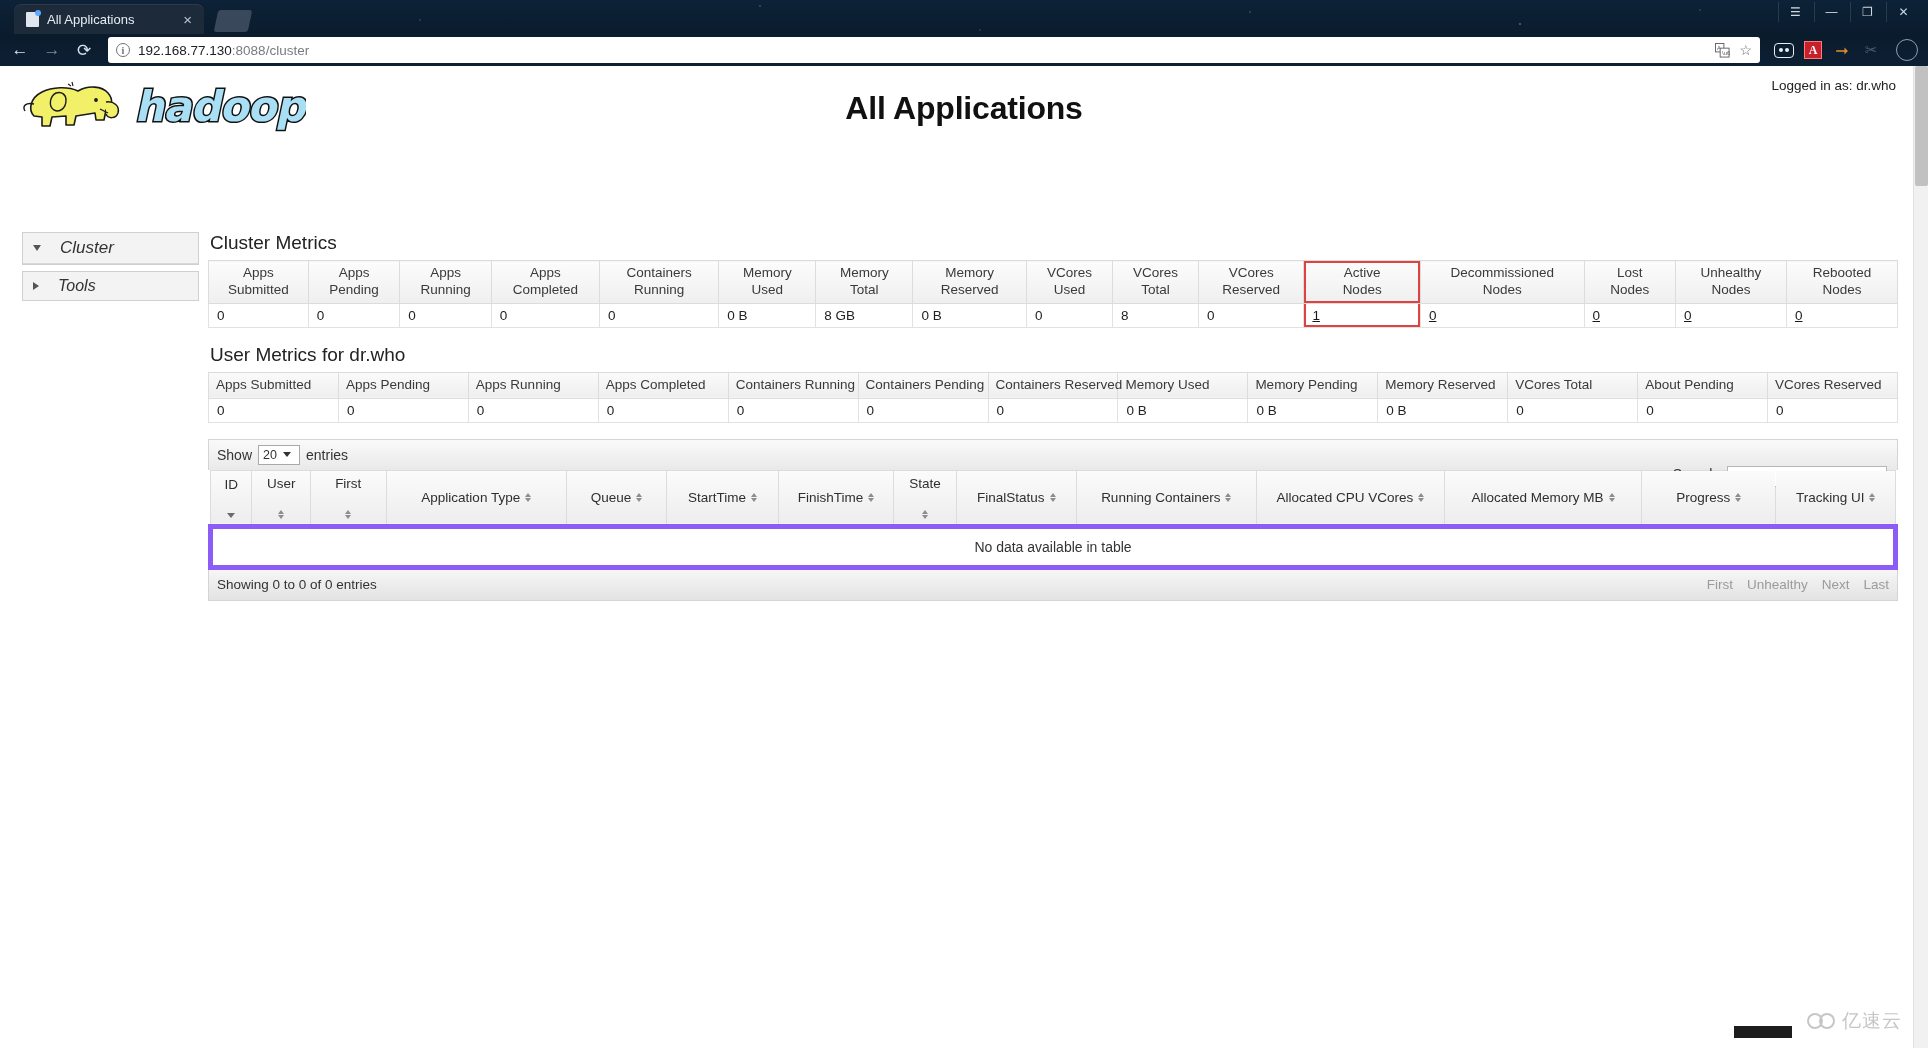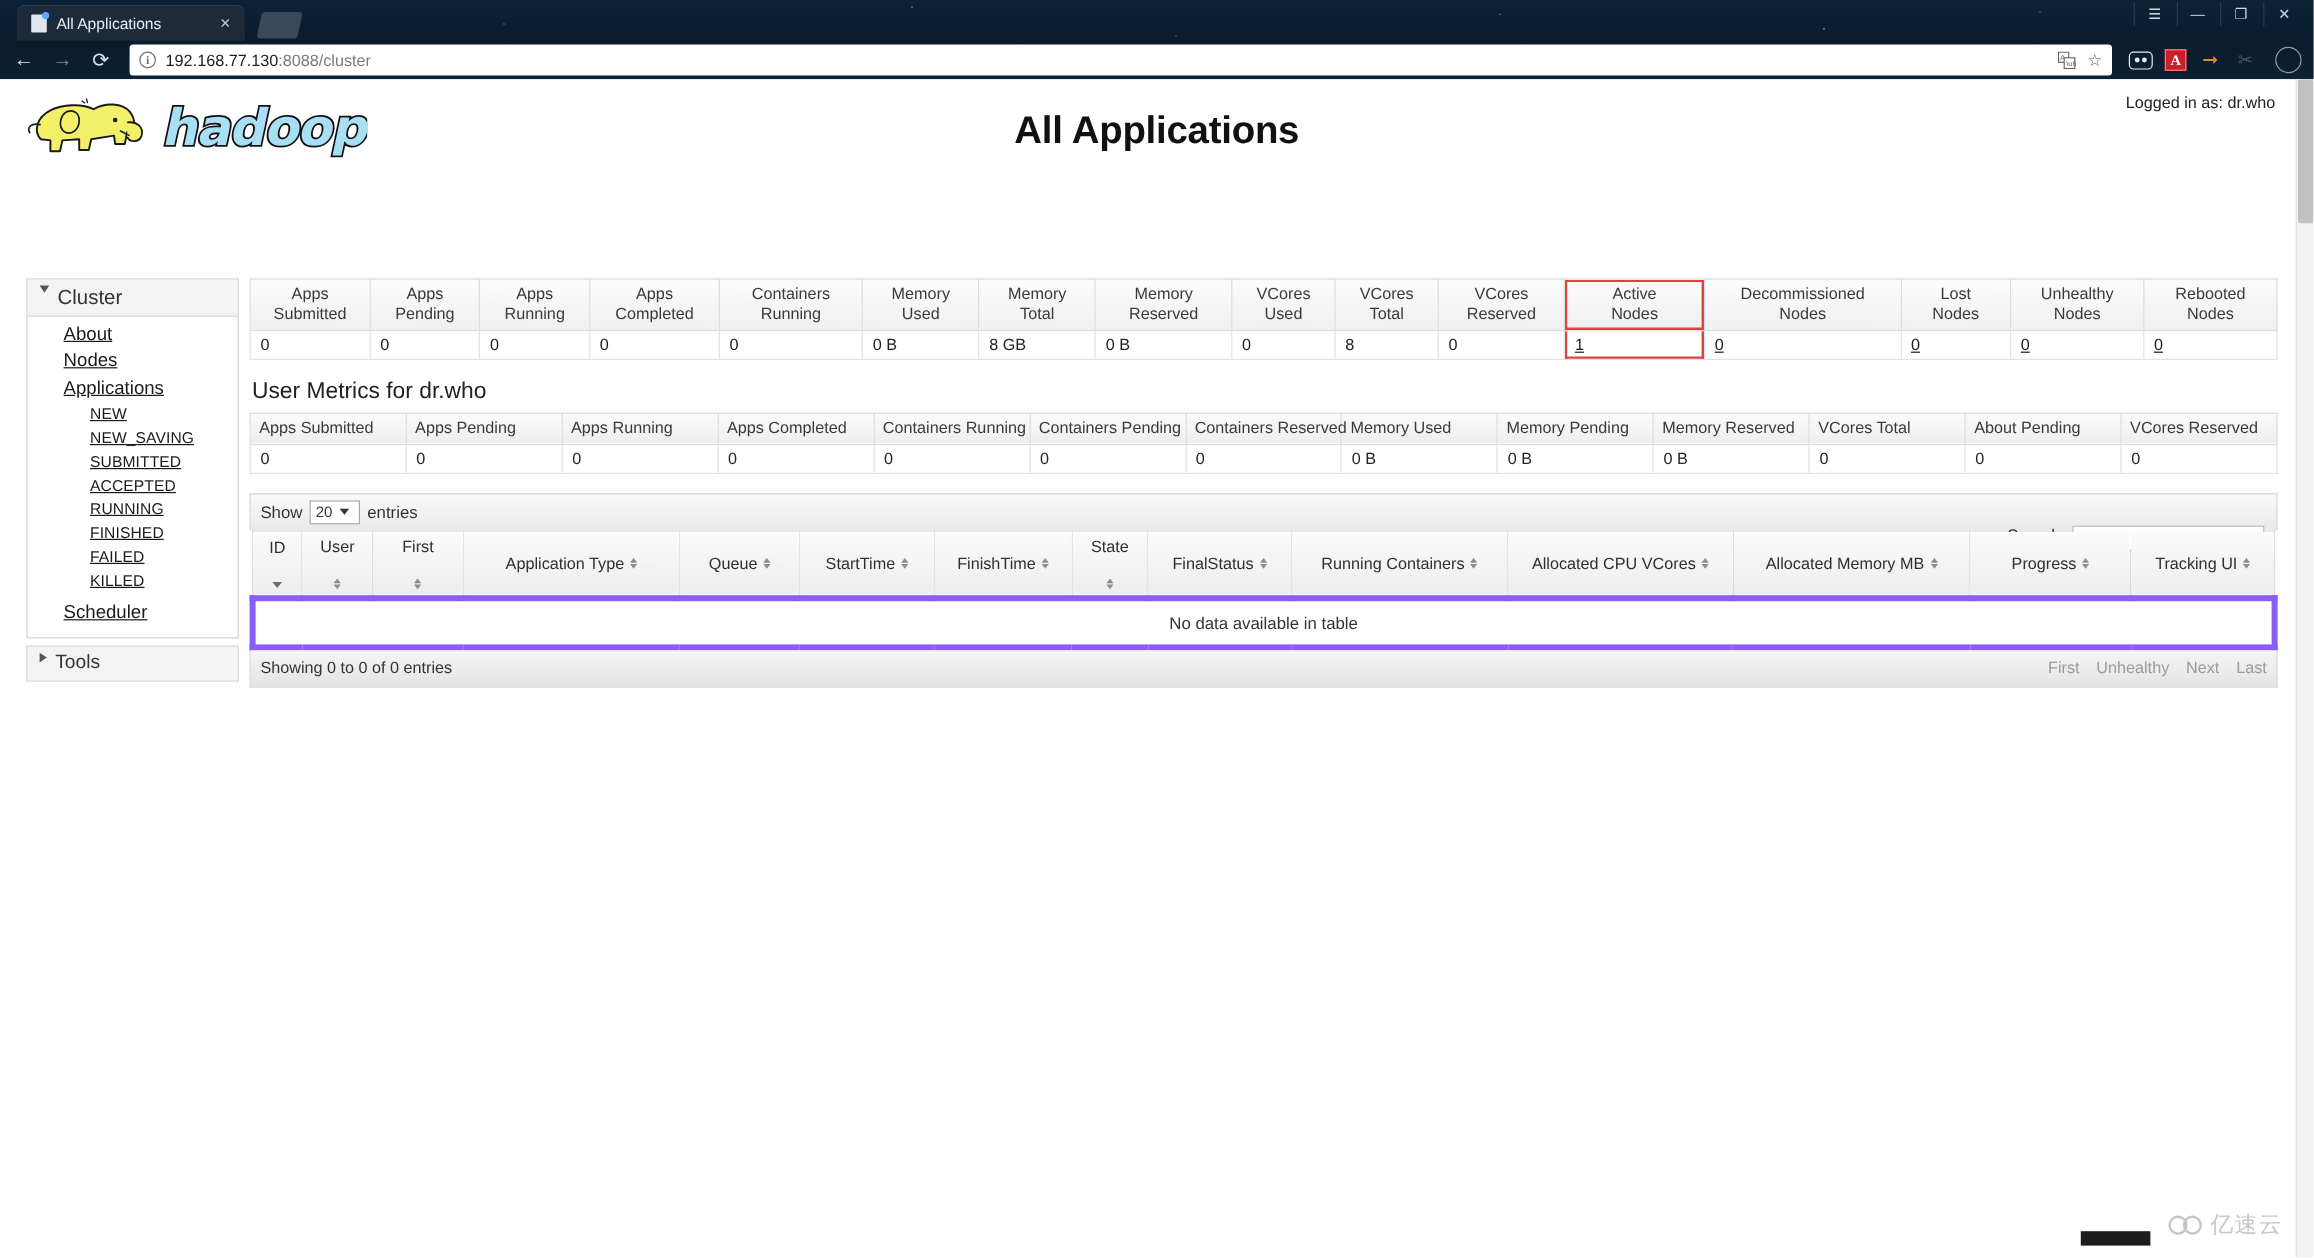--- a/index.html
+++ b/index.html
@@ -239,22 +239,24 @@
     background: #fff;
     margin-bottom: 6px;
   }
   .nav-head {
     background: #f3f3f3;
     border-bottom: 1px solid #d8d8d8;
     padding: 5px 8px 5px 10px;
     font-size: 17px;
     color: #333;
     display: flex;
-    gap: 7px;
+    align-items: center;
+    gap: 19px;
     cursor: pointer;
+    font-style: italic;
   }
   .caret-down {
     width: 0; height: 0;
     border-left: 4.5px solid transparent;
     border-right: 4.5px solid transparent;
     border-top: 6px solid #555;
     display: inline-block;
   }
   .caret-right {
     width: 0; height: 0;
@@ -570,46 +572,33 @@
     <div id="login-info">Logged in as: dr.who</div>
     <div id="page-title">All Applications</div>
   </div>
 
   <div id="sidebar">
     <div class="nav-panel">
       <div class="nav-head">
         <span class="caret-down"></span>
         <span>Cluster</span>
       </div>
-      <div class="nav-body">
-        <a class="nav-link">About</a>
-        <a class="nav-link">Nodes</a>
-        <a class="nav-link">Applications</a>
-        <a class="nav-sub">NEW</a>
-        <a class="nav-sub">NEW_SAVING</a>
-        <a class="nav-sub">SUBMITTED</a>
-        <a class="nav-sub">ACCEPTED</a>
-        <a class="nav-sub">RUNNING</a>
-        <a class="nav-sub">FINISHED</a>
-        <a class="nav-sub">FAILED</a>
-        <a class="nav-sub">KILLED</a>
-        <a class="nav-link" style="padding-top:8px">Scheduler</a>
-      </div>
     </div>
 
     <div class="nav-panel" id="tools-panel">
       <div class="nav-head">
         <span class="caret-right"></span>
         <span>Tools</span>
       </div>
     </div>
   </div>
 
   <div id="content">
 
+    <h2 class="section-title">Cluster Metrics</h2>
     <table class="metrics" id="cluster-metrics-table">
       <thead>
           <tr id="cm-head">
             <th style="width: 72px;">
               <div>Apps</div>
               <div>Submitted</div>
             </th>
             <th style="width: 66px;">
               <div>Apps</div>
               <div>Pending</div>

